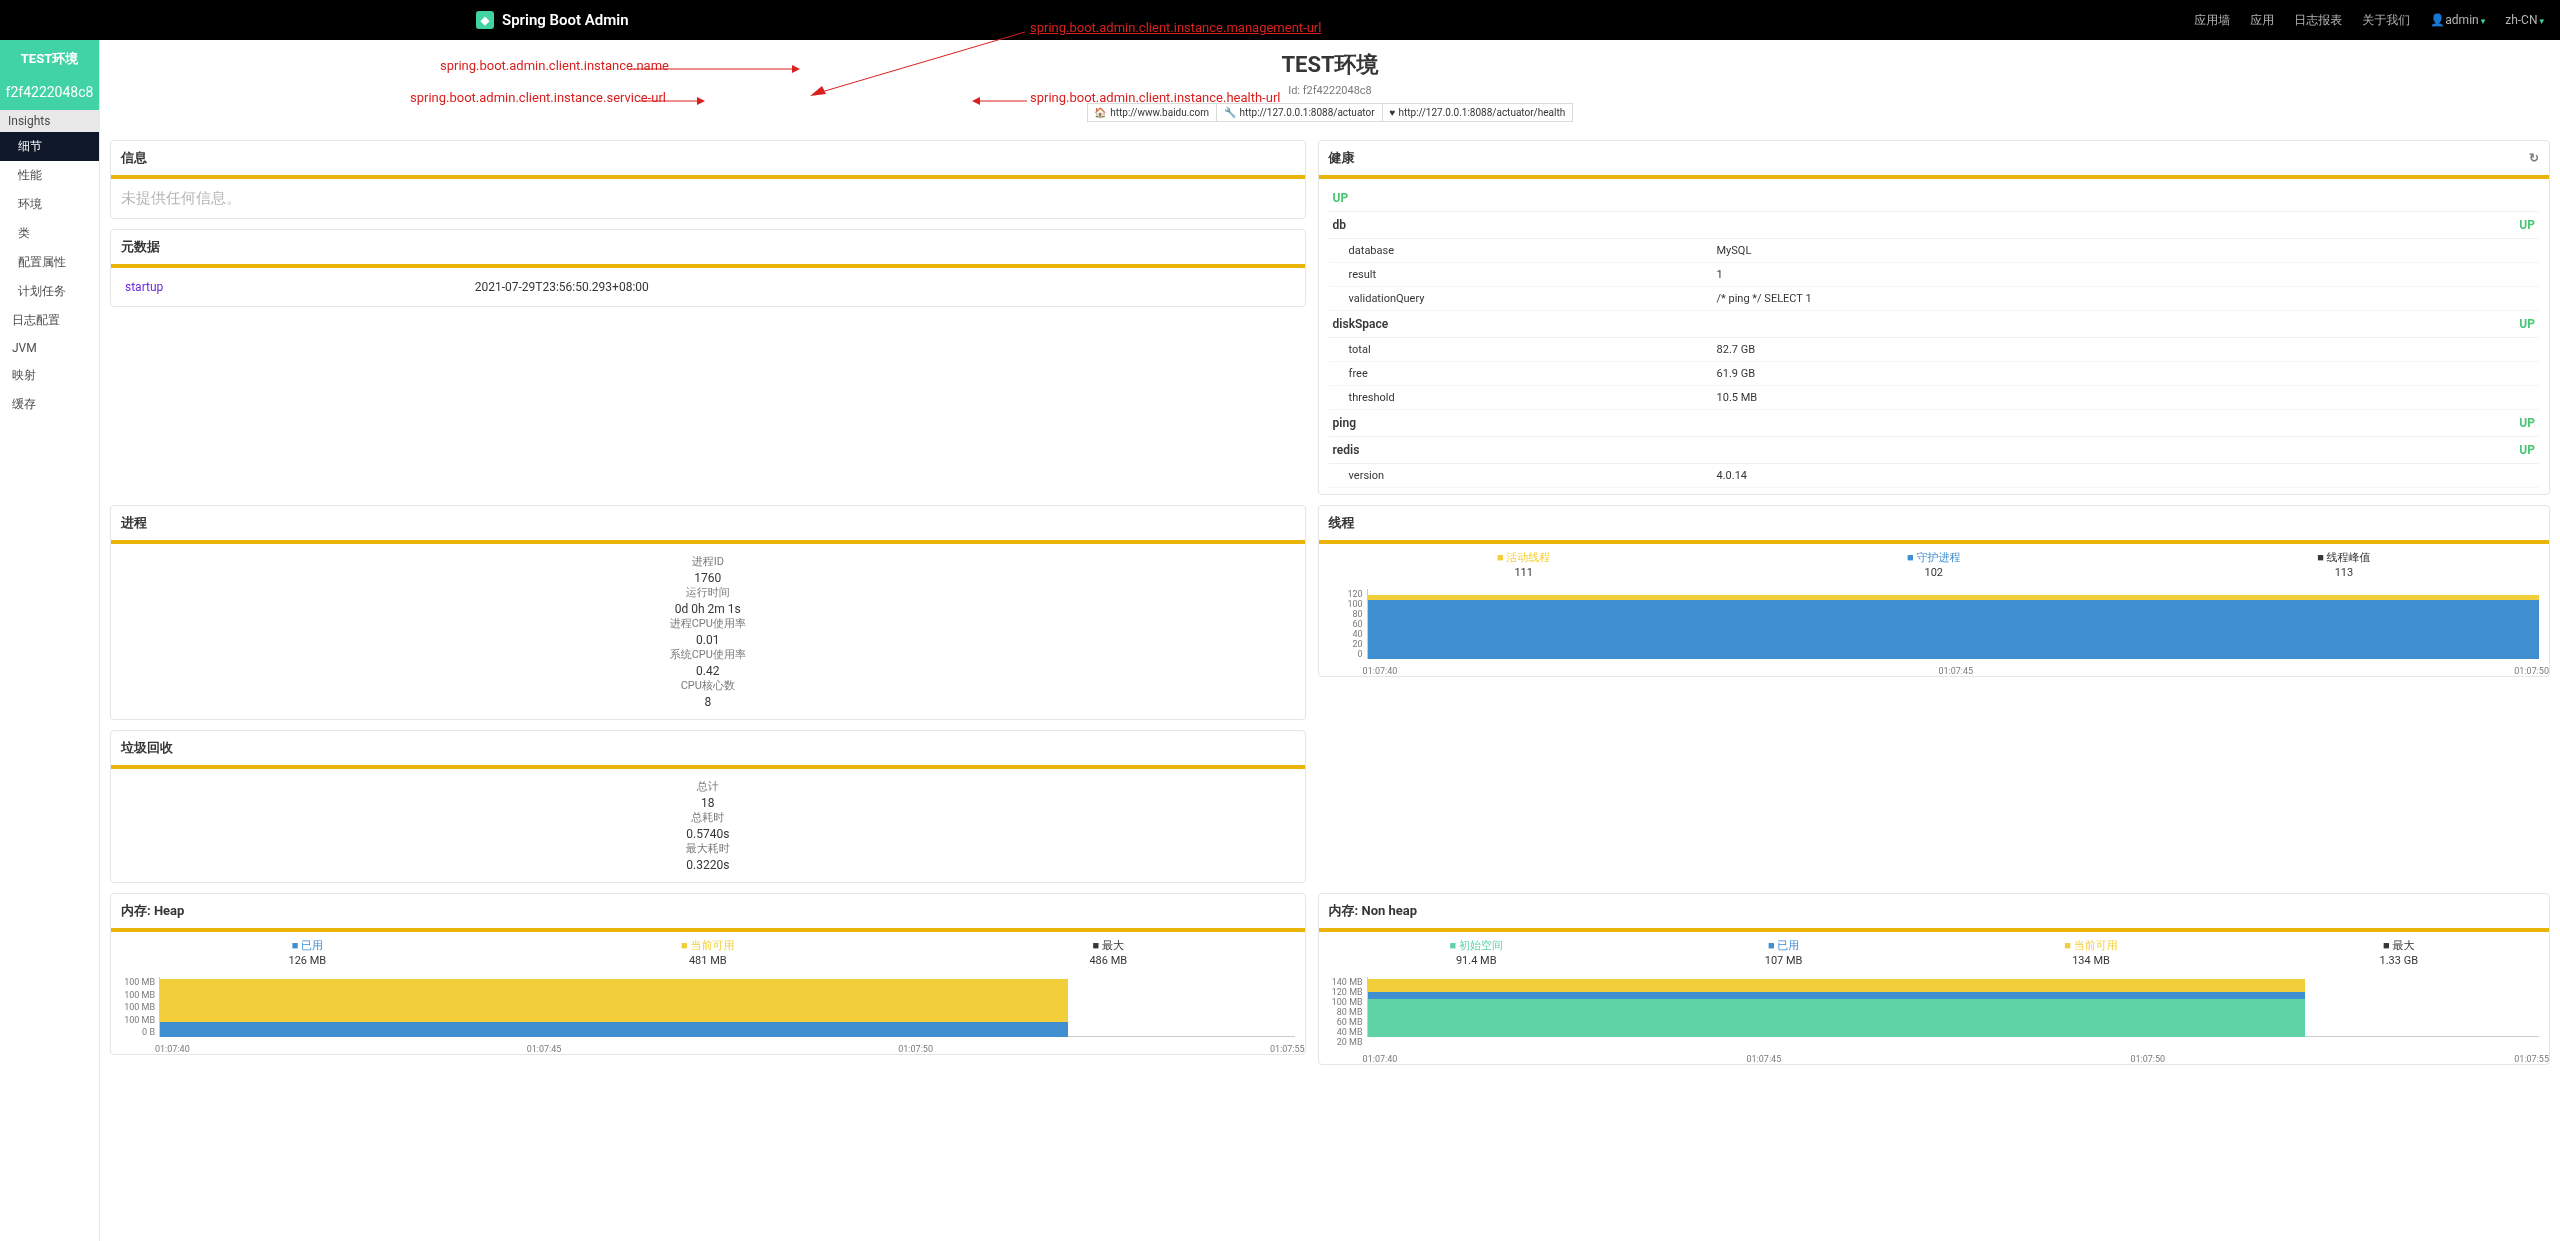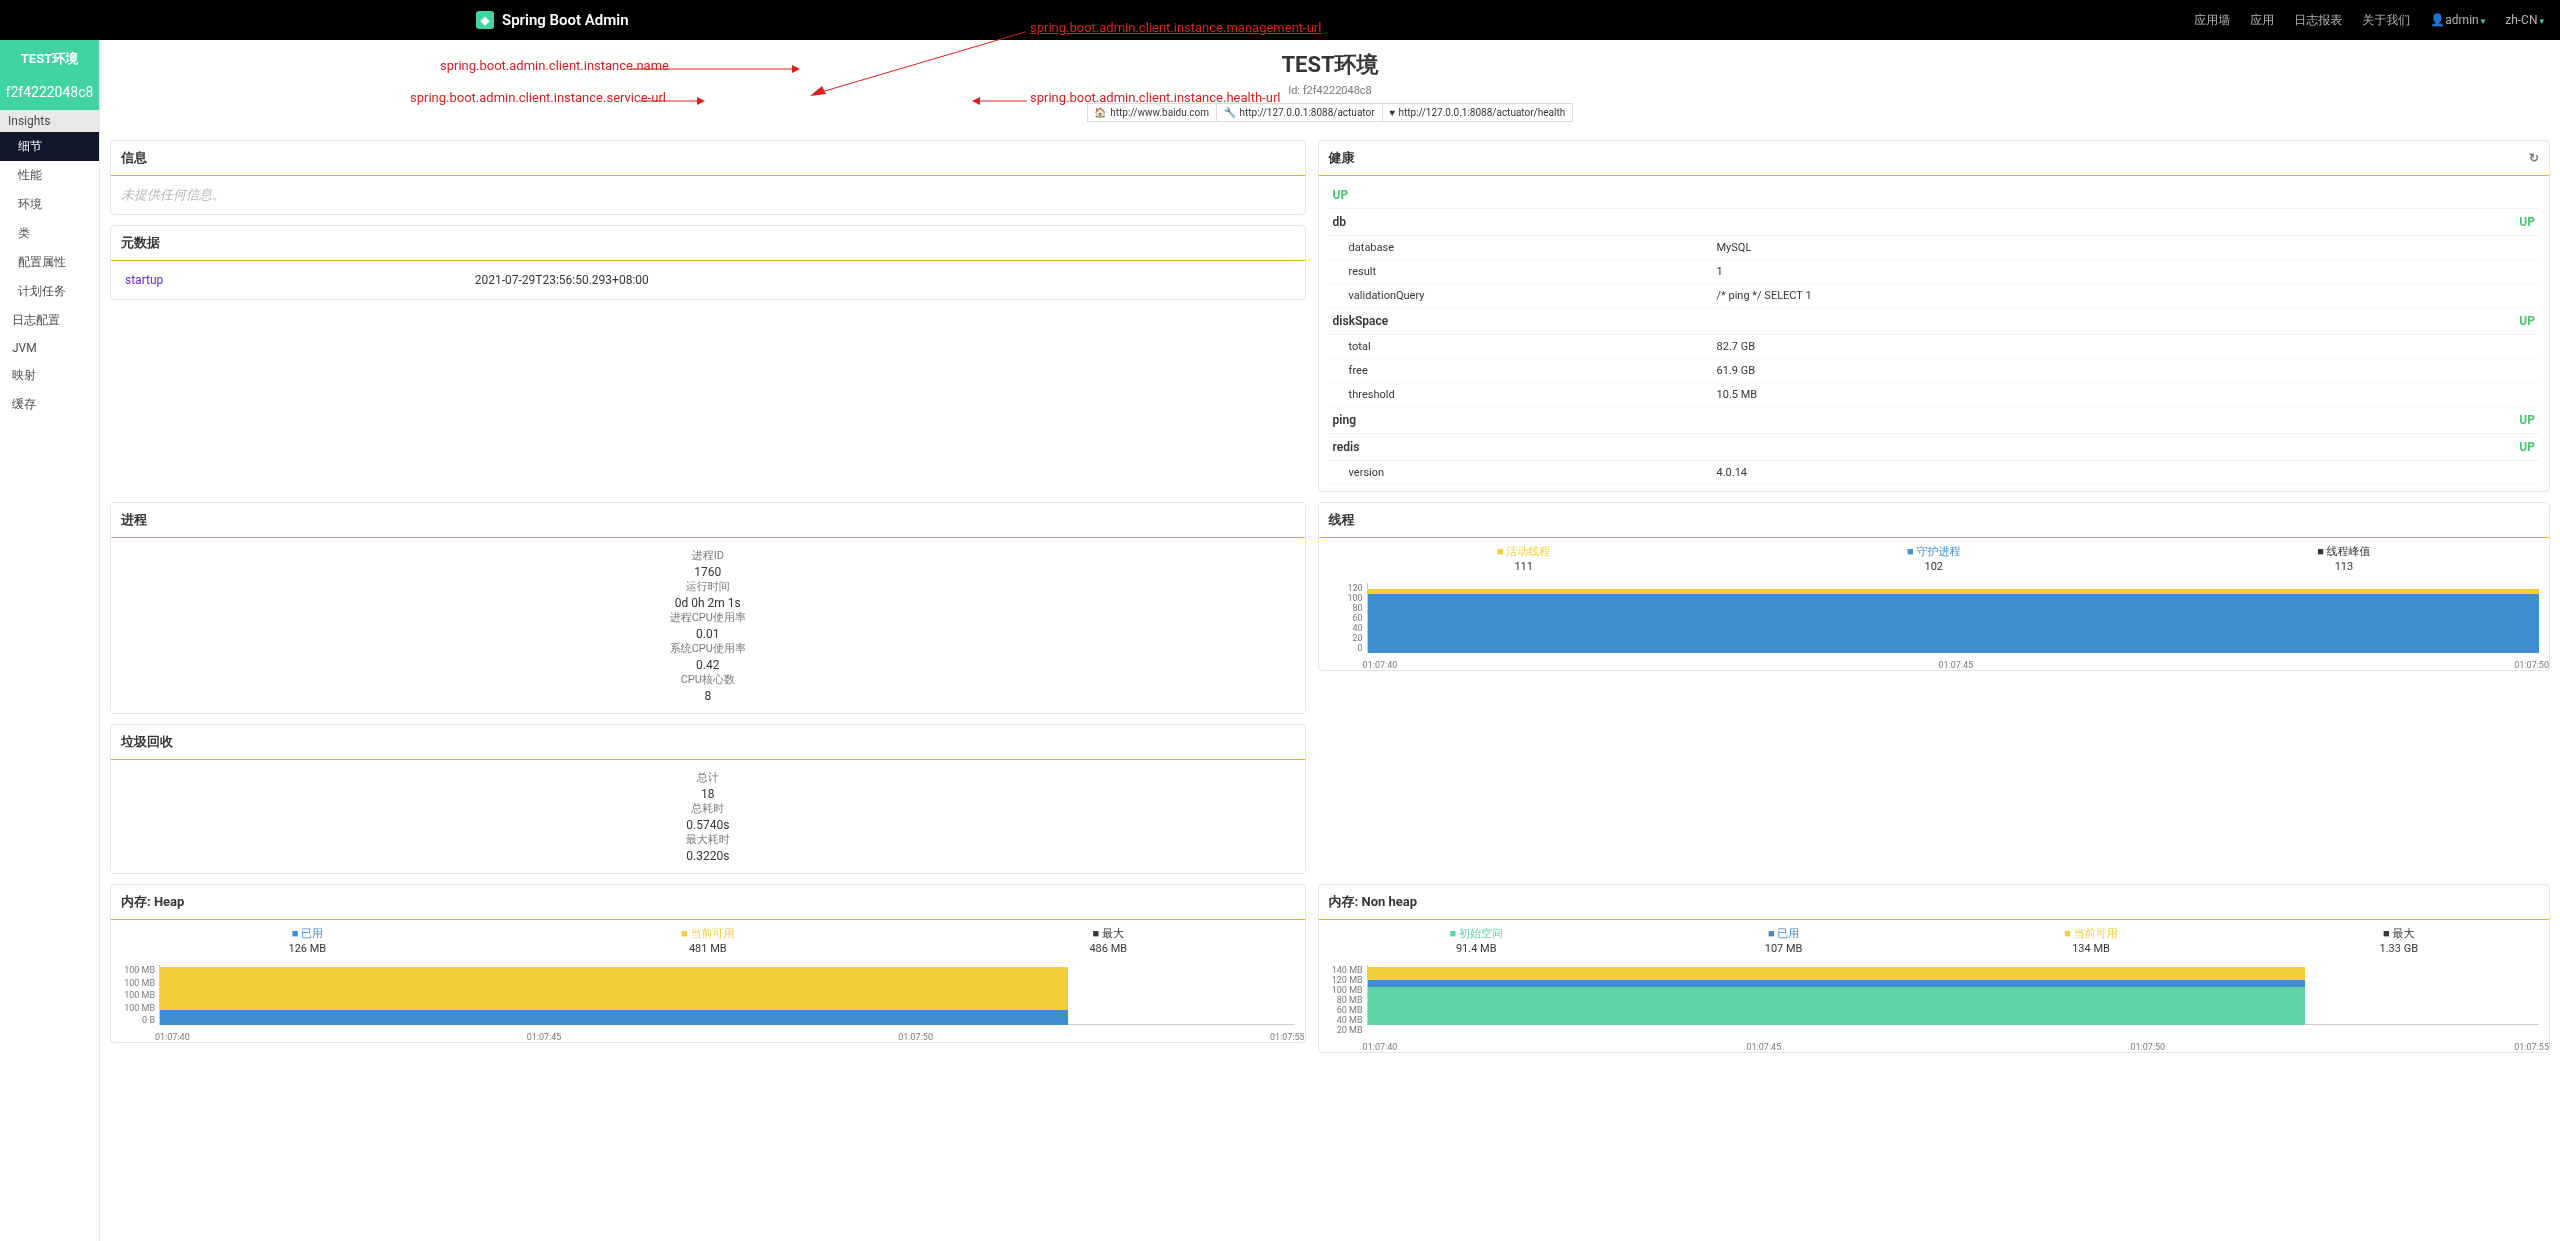--- a/index.html
+++ b/index.html
@@ -32,24 +32,24 @@
 .url-btn + .url-btn { border-left: none; }
 .url-btn .ic { font-size: 10px; }
 
 .annot { position: absolute; color: #d9201f; font-size: 13px; }
 
 .row { display: flex; gap: 12px; }
 .col-l { flex: 0 0 49%; }
 .col-r { flex: 1; }
 
 .card { border: 1px solid #e5e5e5; border-radius: 4px; margin-top: 10px; background: #fff; }
-.card-header { padding: 8px 10px; font-weight: 700; font-size: 13px; border-bottom: 1px solid #eab308; display: flex; align-items: center; }
+.card-header { padding: 8px 10px; font-weight: 700; font-size: 13px; border-bottom: 4px solid #eab308; display: flex; align-items: center; }
 .card-header .refresh { margin-left: auto; font-size: 12px; color: #7a7a7a; cursor: pointer; }
 .card-body { padding: 6px 10px; }
-.muted { color: #b5b5b5; font-size: 13px; padding: 10px; font-style: italic; }
+.muted { color: #b5b5b5; font-size: 15px; padding: 10px; }
 
 .kv-row { display: flex; padding: 6px 4px; border-bottom: 1px solid #f0f0f0; font-size: 12px; }
 .kv-row:last-child { border-bottom: none; }
 .kv-k { flex: 0 0 30%; color: #6d28d9; }
 .kv-v { flex: 1; color: #363636; }
 
 .health-row { display: flex; padding: 6px 4px; border-bottom: 1px solid #f0f0f0; font-size: 12px; }
 .health-row .hk { flex: 1; font-weight: 600; }
 .health-row .hv { color: #48c774; font-weight: 700; }
 .health-sub { display: flex; padding: 5px 4px 5px 20px; border-bottom: 1px solid #f5f5f5; font-size: 11px; gap: 12px; }

